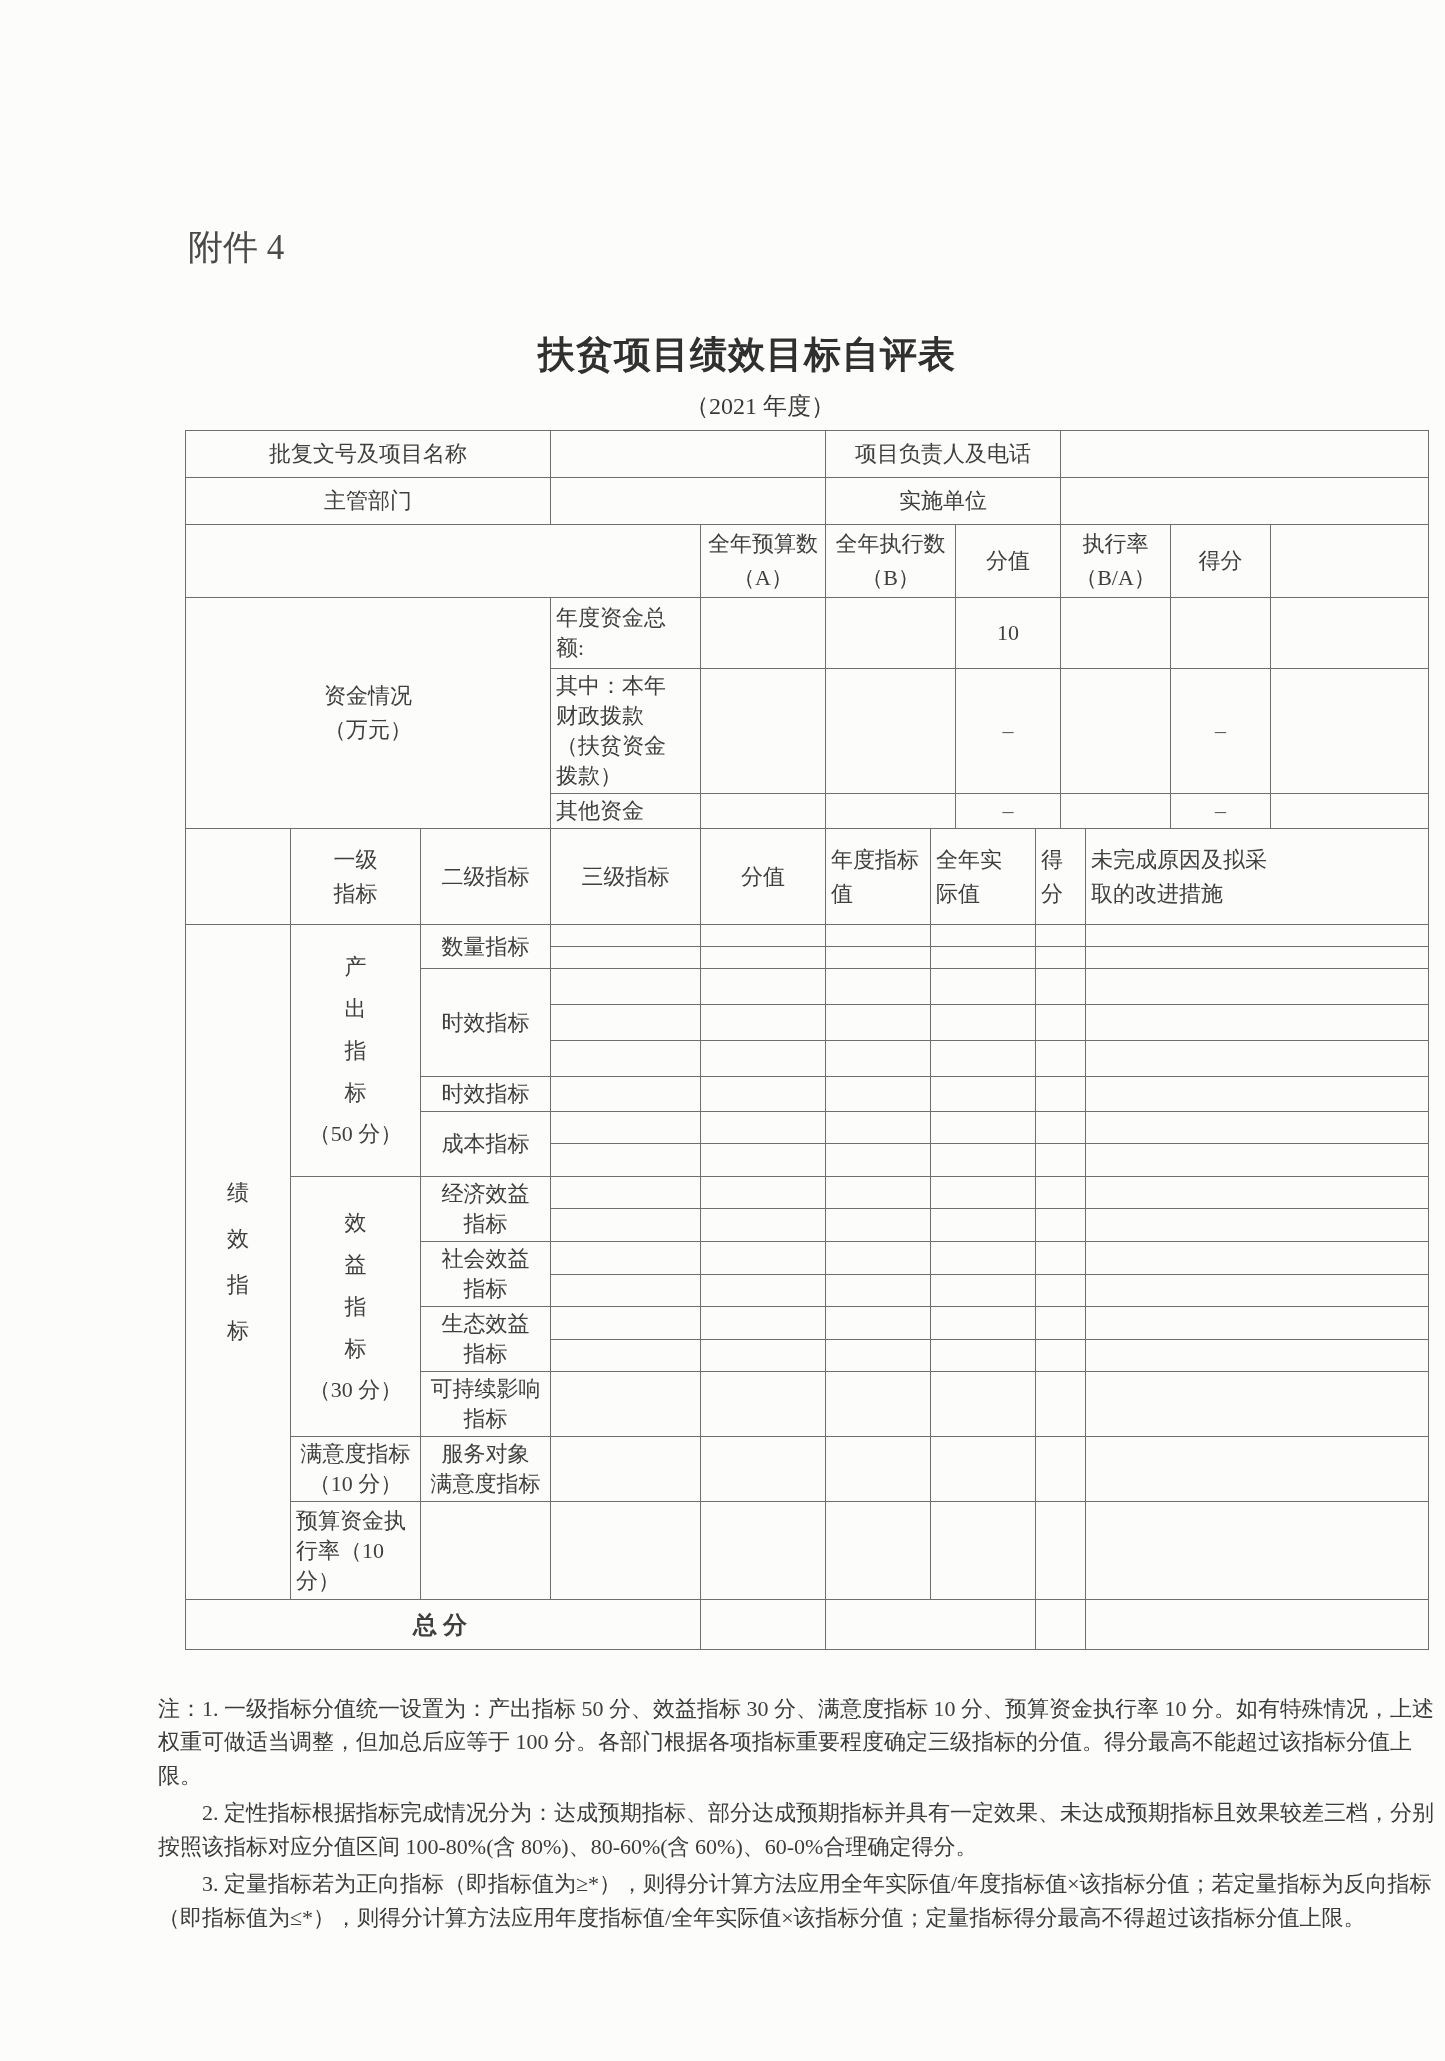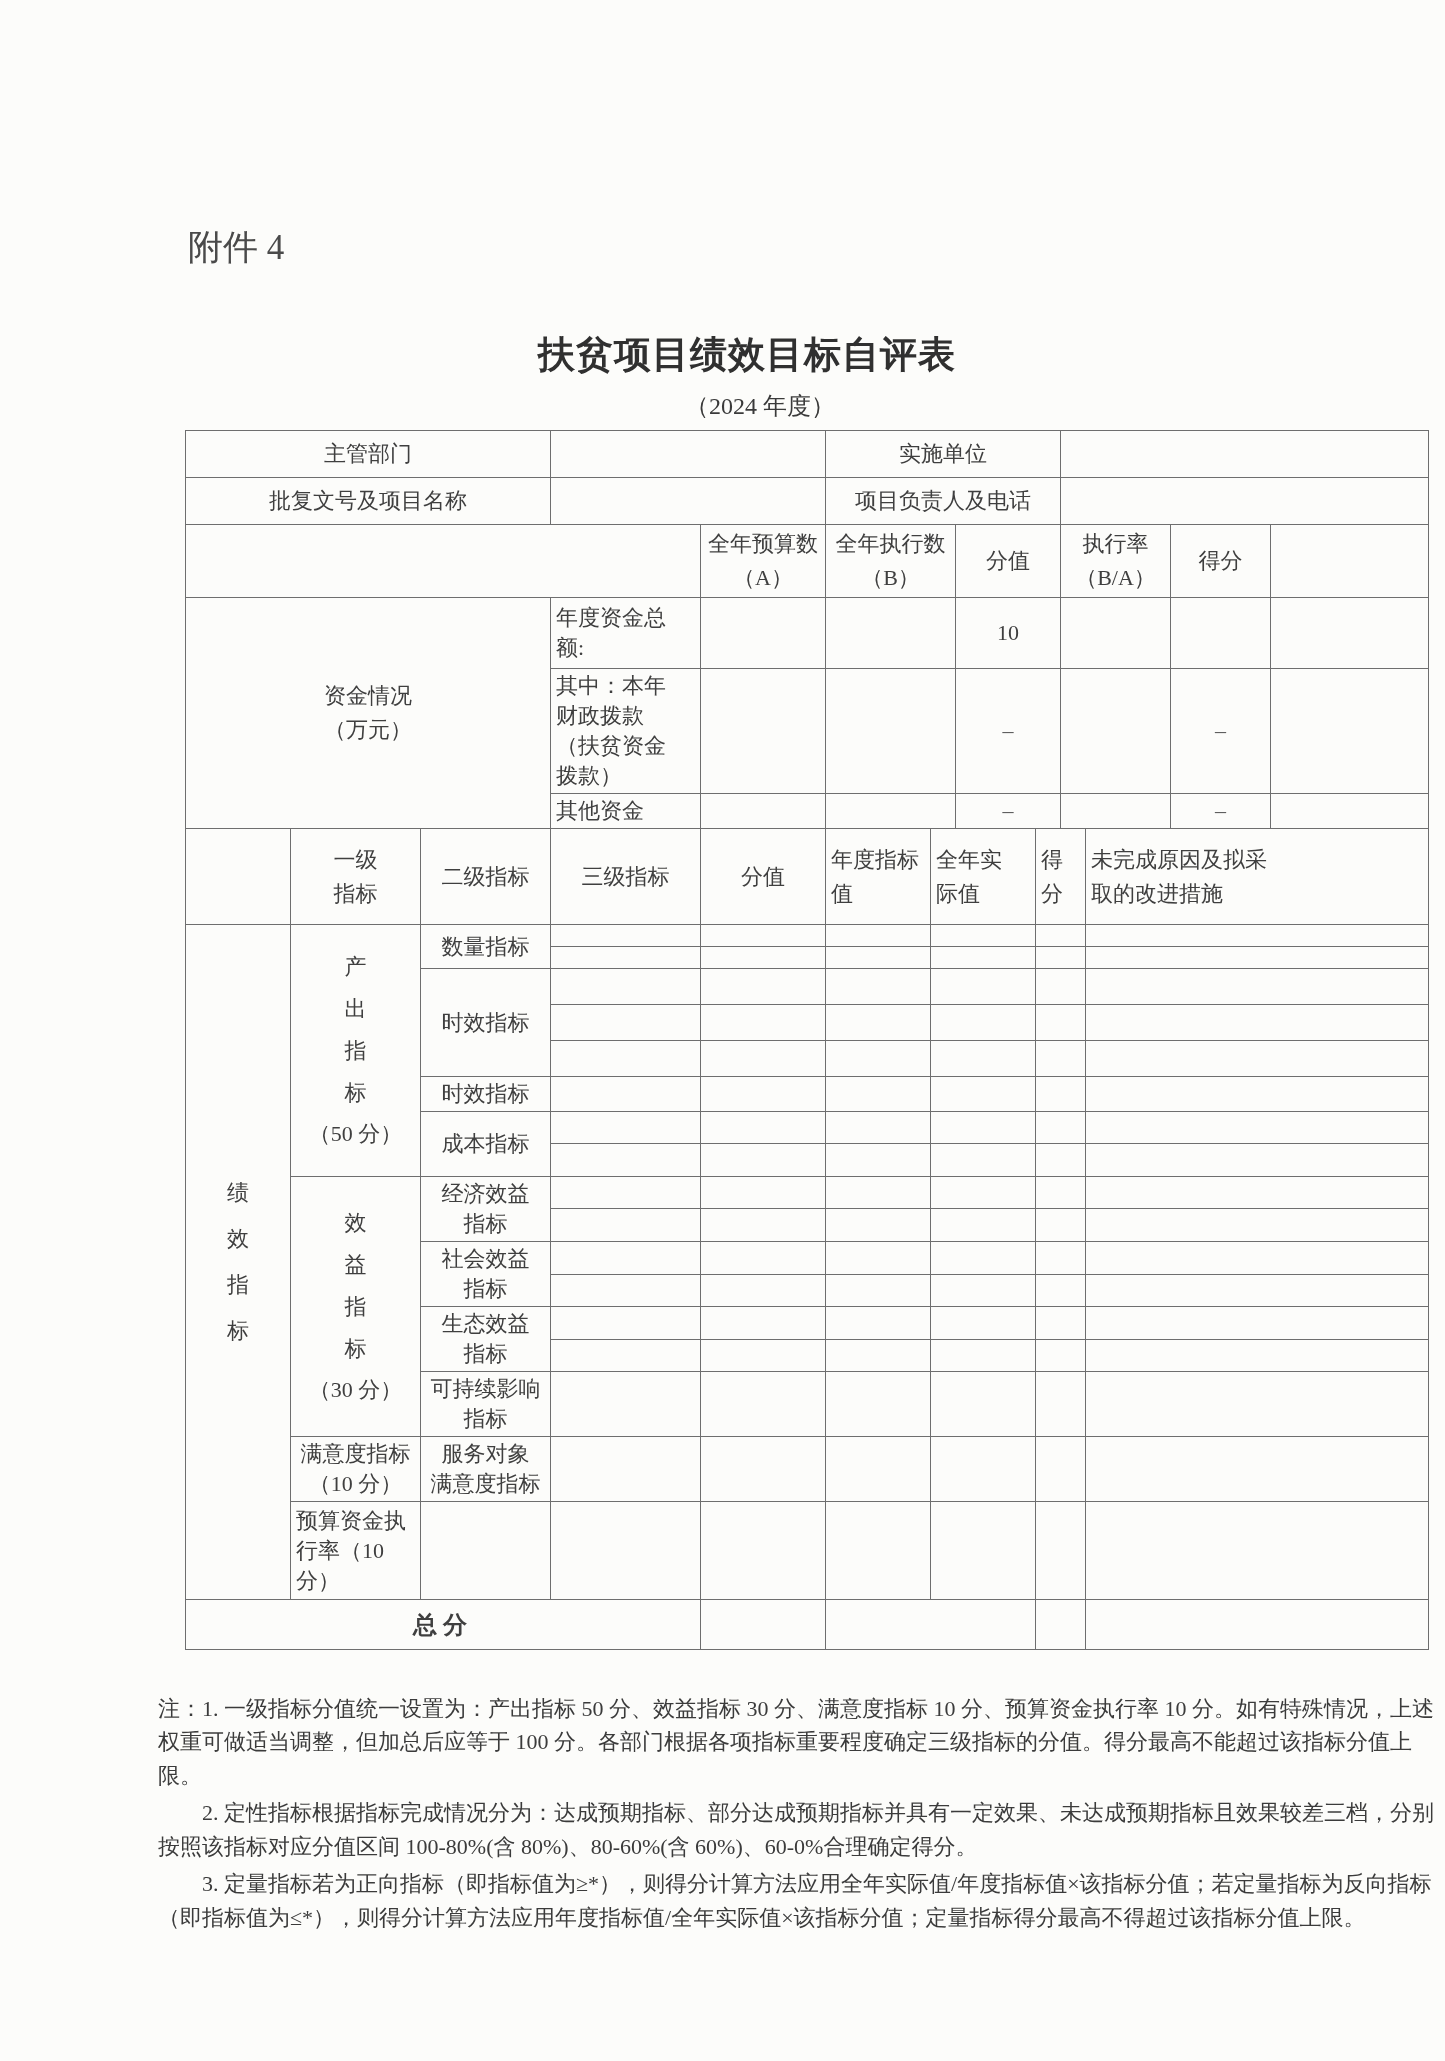--- a/index.html
+++ b/index.html
@@ -31,42 +31,42 @@
   .notes p { margin:0 0 4px 0; }
   .notes .indent { text-indent:2em; }
 </style>
 </head>
 <body>
 
 <div class="page">
 
   <div class="attachment">附件 4</div>
   <div class="doc-title">扶贫项目绩效目标自评表</div>
-  <div class="doc-subtitle">（2024 年度）</div>
+  <div class="doc-subtitle">（2021 年度）</div>
 
   <div class="tables">
 
     <table>
       <colgroup>
         <col style="width:365px">
           <col style="width:275px">
           <col style="width:235px">
           <col style="width:368px">
       </colgroup>
       <tbody>
           <tr style="height:47px">
+        <td>批复文号及项目名称</td>
+        <td></td>
+        <td>项目负责人及电话</td>
+        <td></td>
+      </tr>
+      <tr style="height:47px">
         <td>主管部门</td>
         <td></td>
         <td>实施单位</td>
-        <td></td>
-      </tr>
-      <tr style="height:47px">
-        <td>批复文号及项目名称</td>
-        <td></td>
-        <td>项目负责人及电话</td>
         <td></td>
       </tr>
     </tbody>
       </table>
 
     <table>
       <colgroup>
         <col style="width:365px">
           <col style="width:150px">
           <col style="width:125px">

